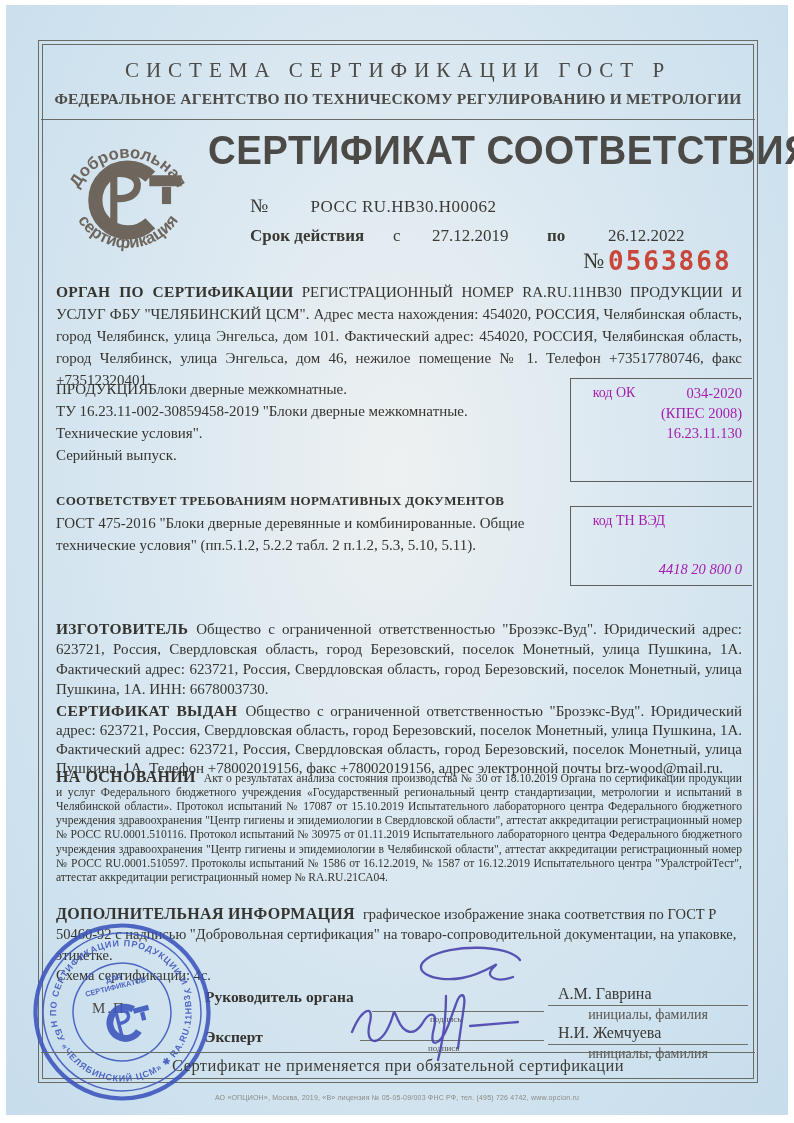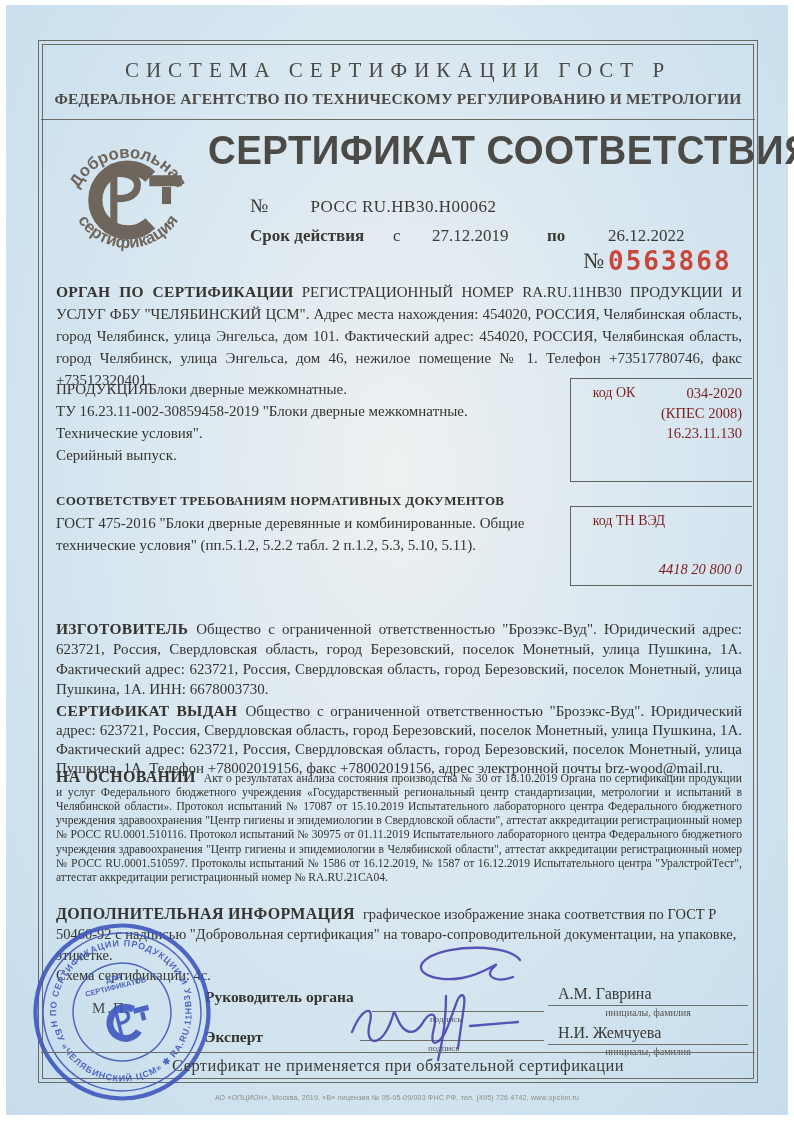--- a/index.html
+++ b/index.html
@@ -33,36 +33,36 @@
       letter-spacing:2px;color:#c8463a;vertical-align:-2px;}
 
   .sect{position:absolute;left:56px;width:686px;font-size:15px;line-height:22px;text-align:justify;}
   .sect .lbl{font-weight:bold;font-size:15.5px;letter-spacing:0.3px;padding-right:8px;}
   .blocklbl{font-weight:bold;font-size:13px;letter-spacing:0.3px;display:block;text-align:left;}
 
   .rowbox{position:absolute;left:56px;width:696px;display:flex;}
   .rowbox .txt{width:516px;font-size:15px;line-height:22px;}
   .rowbox .spacer{flex:1;}
   .codebox{width:150px;border:1px solid #5f5f5b;border-right:none;padding:6px 10px 8px 22px;
-      font-size:14.5px;color:#7f1d1d;}
+      font-size:14.5px;color:#a21caf;}
   .codebox .toprow{display:flex;justify-content:space-between;}
   .codebox .cl{font-size:14px;}
   .codebox .center{text-align:right;margin-top:3px;}
   .prelines{white-space:pre-line;}
 
   .small{font-size:11.6px;line-height:14.2px;}
   .addl{font-size:14.5px;line-height:20.5px;text-align:left;}
 
   .sig-label{position:absolute;font-weight:bold;font-size:15.5px;color:#34332e;}
   .sigline{position:absolute;border-top:1px solid #6f6f6a;}
   .sigcap{position:absolute;font-size:9px;color:#55544f;}
   .nameblock{position:absolute;left:548px;width:200px;}
   .nameblock .nm{font-size:16px;color:#3a3934;padding-left:10px;}
   .nameblock .ln{border-top:1px solid #6f6f6a;margin-top:2px;}
-  .nameblock .cap{text-align:center;font-size:10px;color:#55544f;margin-top:1px;}
+  .nameblock .cap{text-align:center;font-size:14px;color:#55544f;margin-top:1px;}
 
   .botsep{position:absolute;left:41px;right:39px;top:1052px;border-top:1px solid #6b6b66;}
   .botnote{position:absolute;left:41px;right:39px;top:1056px;text-align:center;font-size:16.5px;
       letter-spacing:0.4px;color:#3d3c37;}
   .printline{position:absolute;left:0;right:0;top:1094px;text-align:center;font-size:7px;
       color:#8b8b86;font-family:"Liberation Sans",sans-serif;letter-spacing:0.2px;}
 
   .mp{position:absolute;left:92px;top:1000px;font-size:15px;color:#4a4944;letter-spacing:2px;}
   .stamp{position:absolute;left:28px;top:918px;transform:rotate(-14deg);opacity:0.88;}
   .sigs{position:absolute;left:0;top:0;pointer-events:none;}

